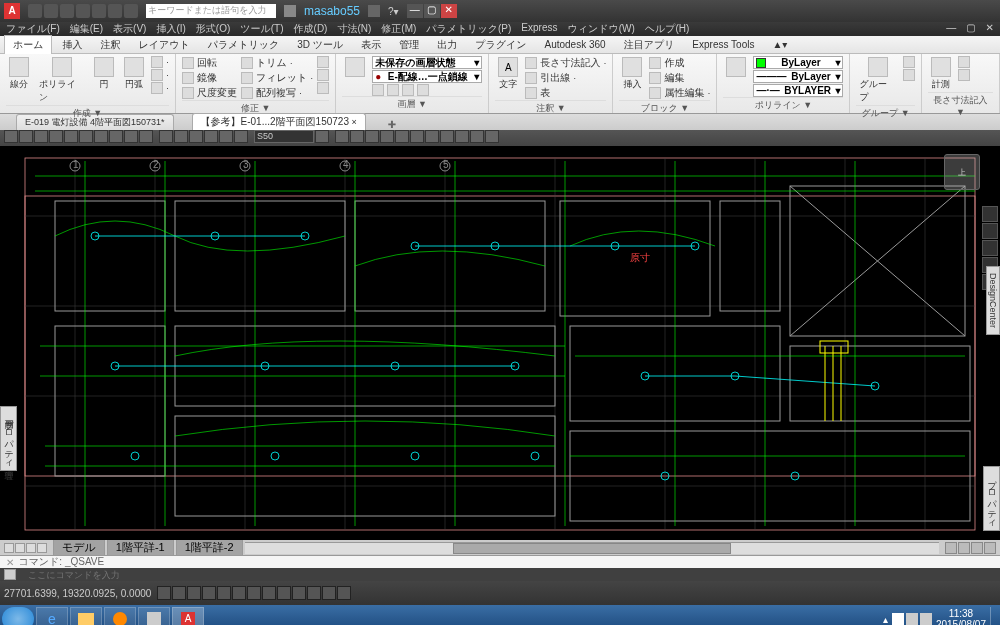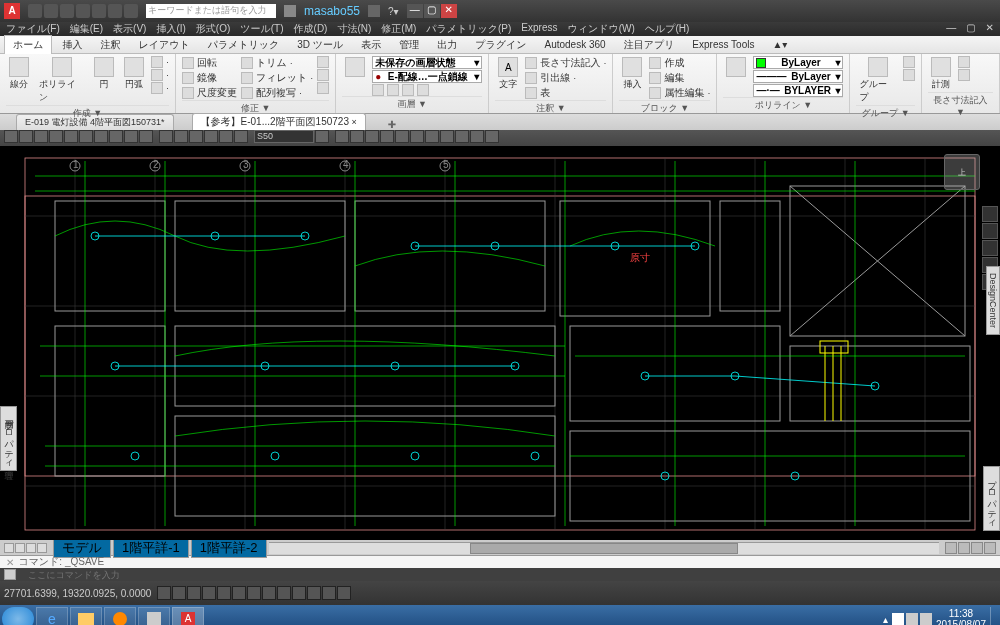--- a/index.html
+++ b/index.html
@@ -39,21 +39,21 @@
 .toolbar .combo2{background:#333;color:#ccc;border:1px solid #666;font-size:9px;width:60px;height:13px;padding:0 2px;}
 .toolbar .sep{width:4px;}
 .drawing-area{position:relative;height:394px;background:#000;overflow:hidden;}
 .drawing-area svg{width:100%;height:100%;}
 .viewcube{position:absolute;top:8px;right:20px;width:36px;height:36px;background:rgba(200,200,200,0.3);border:1px solid #666;border-radius:3px;color:#ccc;font-size:8px;display:flex;align-items:center;justify-content:center;}
 .navcol{position:absolute;right:2px;top:60px;display:flex;flex-direction:column;gap:1px;}
 .navcol span{width:16px;height:16px;background:rgba(100,100,100,0.5);border:1px solid #555;}
 .side-tab{position:absolute;right:0;top:200px;writing-mode:vertical-rl;background:#ddd;color:#333;font-size:9px;padding:6px 1px;border:1px solid #999;}
 .side-tab.left{left:0;right:auto;top:260px;}
 .layout-tabs{height:15px;background:#ccc;display:flex;align-items:center;padding:0 4px;gap:2px;}
-.layout-tabs .ltab{background:#0369a1;border:1px solid #999;padding:0 8px;font-size:13px;cursor:pointer;}
+.layout-tabs .ltab{background:#a3a3a3;border:1px solid #999;padding:0 8px;font-size:11px;cursor:pointer;}
 .layout-tabs .arrows{display:flex;gap:1px;margin-right:4px;}
 .layout-tabs .arrows span{width:10px;height:10px;background:#ddd;border:1px solid #999;}
 .scroll-h{height:12px;background:#ddd;border-top:1px solid #999;position:relative;}
 .scroll-h .thumb{position:absolute;left:30%;width:40%;height:100%;background:#aaa;border:1px solid #888;}
 .cmd-area{height:26px;background:#f5f5f5;border-top:1px solid #999;display:flex;flex-direction:column;}
 .cmd-history{height:12px;font-size:9px;color:#666;padding:0 6px;display:flex;align-items:center;gap:4px;}
 .cmd-history .xbtn{color:#999;cursor:pointer;}
 .cmd-input{height:14px;background:#404040;display:flex;align-items:center;padding:0 4px;gap:12px;}
 .cmd-input .prompt{width:12px;height:11px;background:#ccc;border:1px solid #999;}
 .cmd-input input{flex:1;border:none;background:transparent;font-size:9px;color:#999;}

